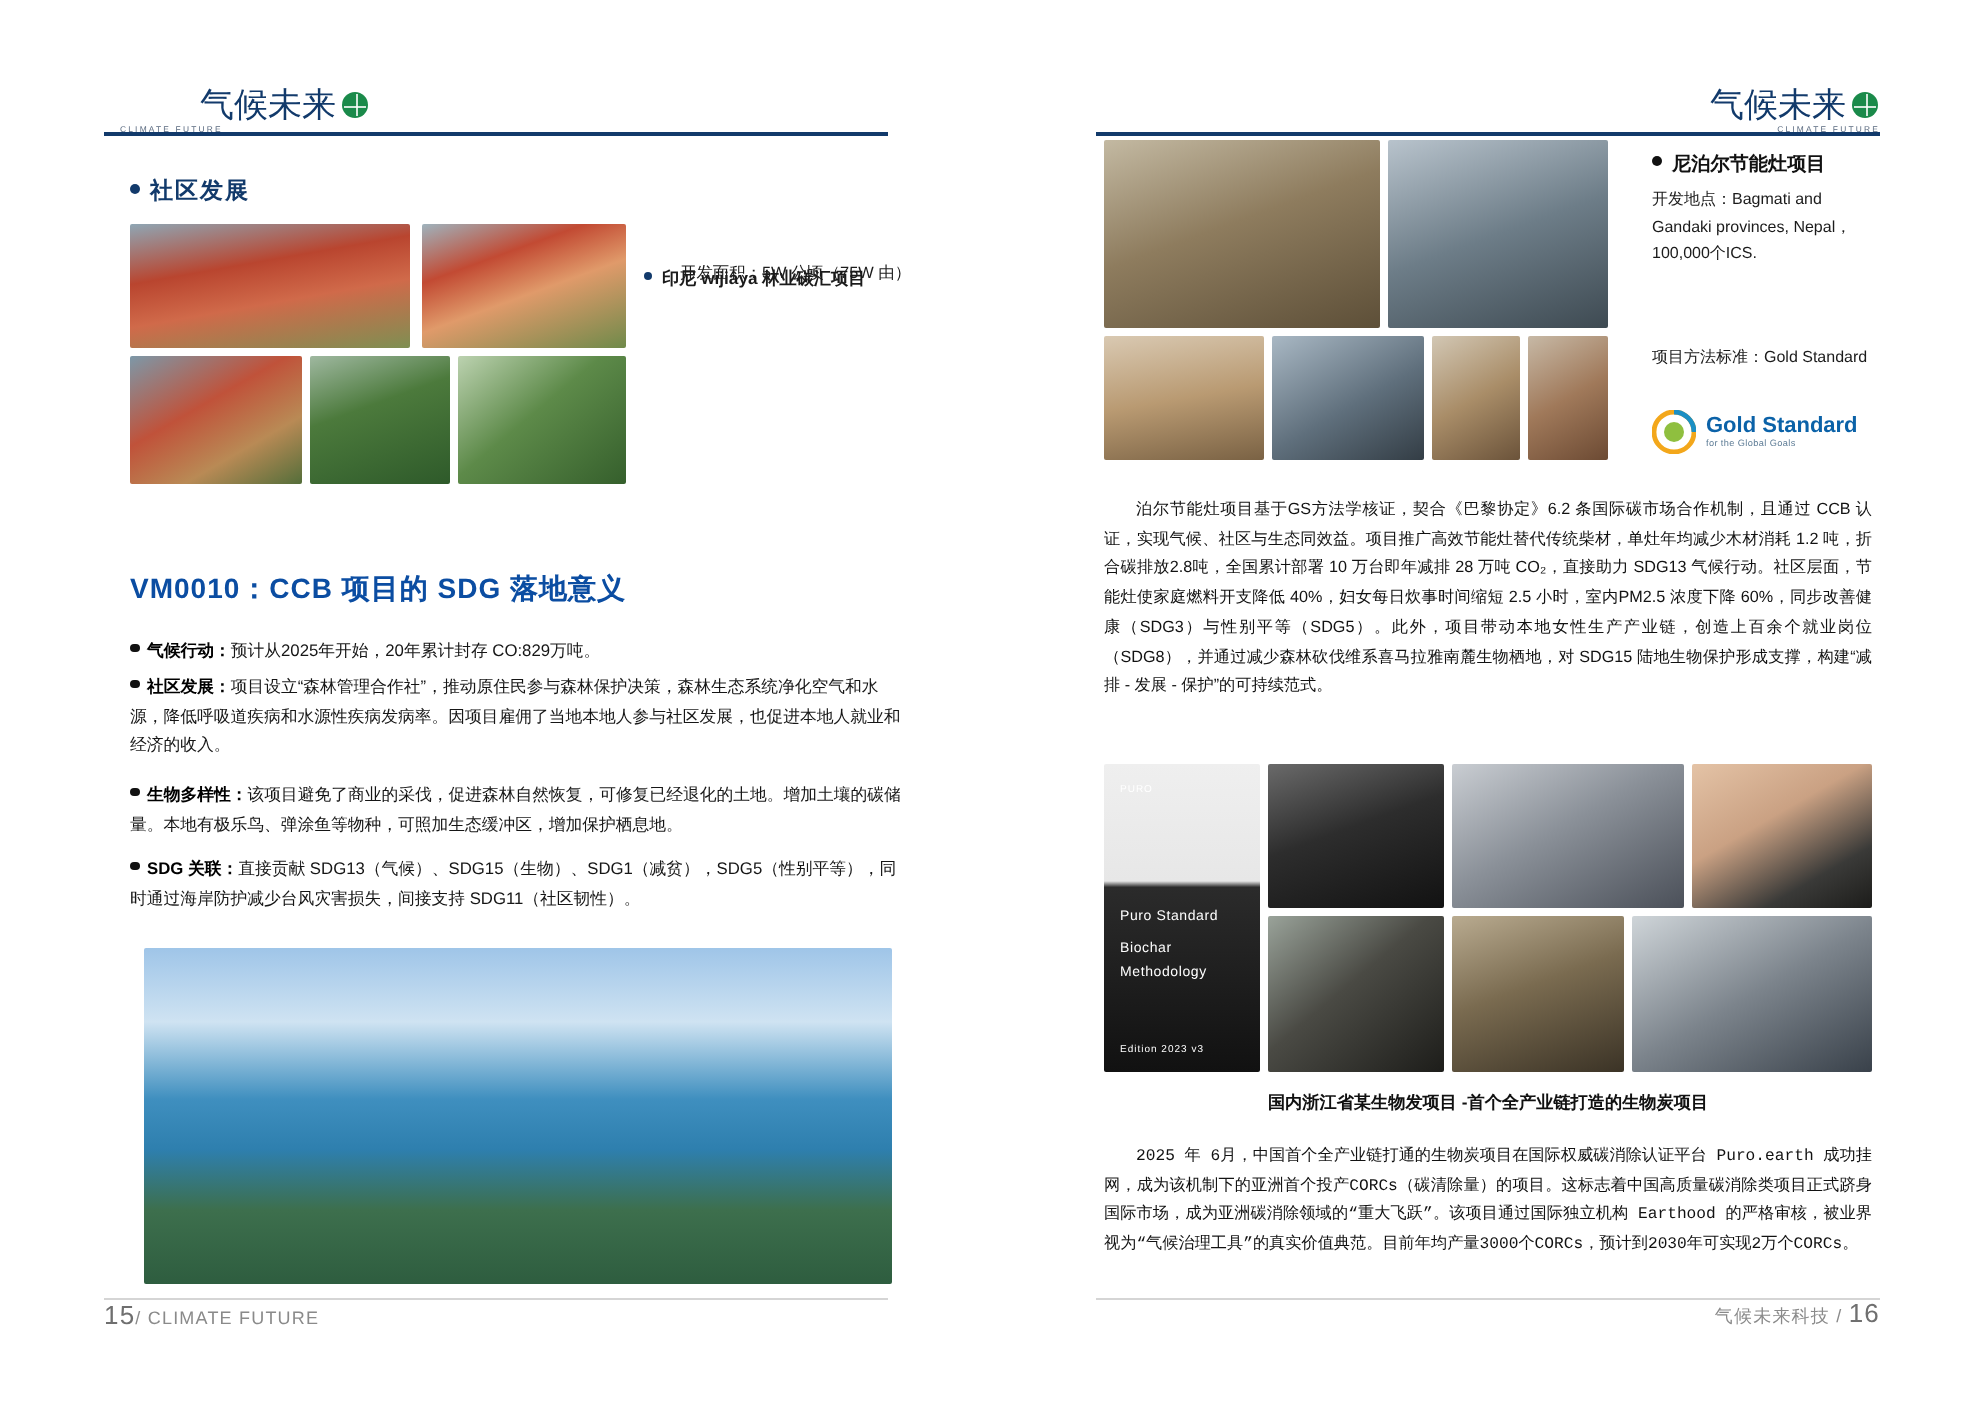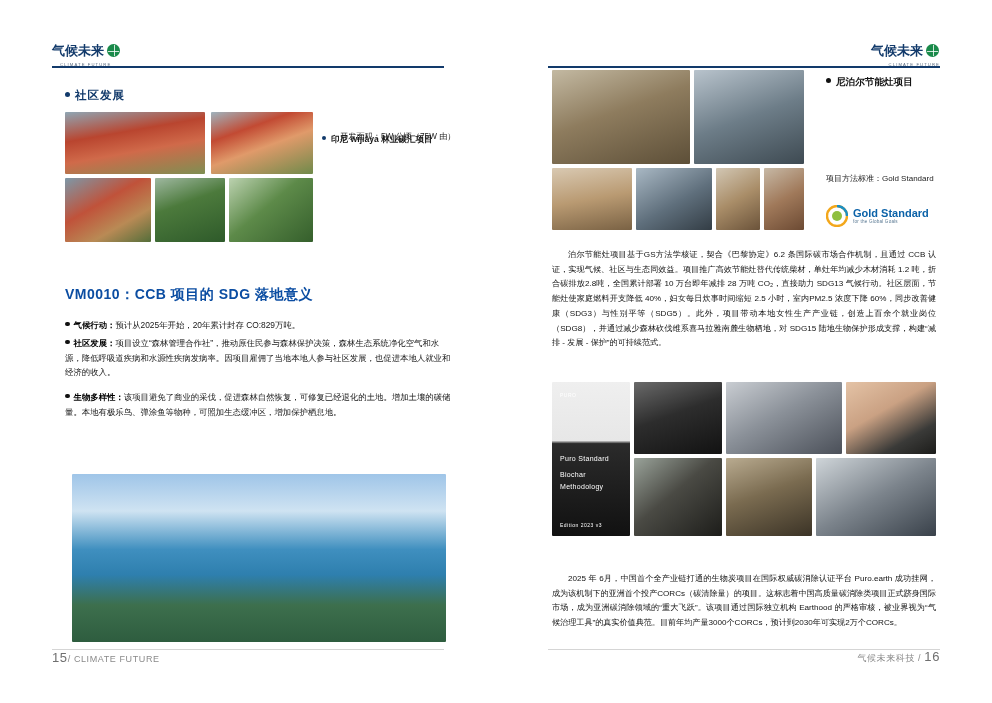--- a/index.html
+++ b/index.html
@@ -31,25 +31,26 @@
   }
 
   
   .logo {
     position: absolute;
     display: flex;
     align-items: center;
     gap: 2px;
   }
   .logo-text {
-    font-size: 13px;
-    font-weight: bold;
+    font-size: 17px;
+    font-weight: normal;
     color: #123a6b;
     letter-spacing: 0px;
     line-height: 1;
+    margin-left: 48px;
   }
   .logo-globe {
     display: inline-block;
     width: 13px; height: 13px;
     border-radius: 50%;
     background: #1a8a4a;
     position: relative;
     margin: 0 1px;
   }
   .logo-globe::before {
@@ -263,20 +264,23 @@
 
     <div class="li" style="left:65px; top:318px; width:390px;">
       <span class="d"></span><b>气候行动：</b><span>预计从2025年开始，20年累计封存 CO:829万吨。</span>
     </div>
     <div class="li" style="left:65px; top:390px; width:390px;">
       <span class="d"></span><b>生物多样性：</b><span>该项目避免了商业的采伐，促进森林自然恢复，可修复已经退化的土地。增加土壤的碳储量。本地有极乐鸟、弹涂鱼等物种，可照加生态缓冲区，增加保护栖息地。</span>
     </div>
     <div class="li" style="left:65px; top:336px; width:390px; text-indent:0;">
       <span class="d"></span><b>社区发展：</b><span>项目设立“森林管理合作社”，推动原住民参与森林保护决策，森林生态系统净化空气和水源，降低呼吸道疾病和水源性疾病发病率。因项目雇佣了当地本地人参与社区发展，也促进本地人就业和经济的收入。</span>
     </div>
+    <div class="li" style="left:65px; top:427px; width:390px;">
+      <span class="d"></span><b>SDG 关联：</b><span>直接贡献 SDG13（气候）、SDG15（生物）、SDG1（减贫），SDG5（性别平等），同时通过海岸防护减少台风灾害损失，间接支持 SDG11（社区韧性）。</span>
+    </div>
 
     <div class="ph ph-island rounded" style="left:72px; top:474px; width:374px; height:168px;"></div>
 
     <div class="folio-rule" style="left:52px; bottom:53px; width:392px;"></div>
     <div class="folio" style="left:52px;text-align:right;">
       <span class="num">15</span><span>/ </span><span>CLIMATE FUTURE</span>
     </div>
   </div>
 
   <div class="page page-right">
@@ -290,20 +294,25 @@
 
     <div class="ph ph-ws1 rounded" style="left:56px; top:70px; width:138px; height:94px;"></div>
     <div class="ph ph-ws2 rounded" style="left:198px; top:70px; width:110px; height:94px;"></div>
     <div class="ph ph-ws3 rounded" style="left:56px; top:168px; width:80px; height:62px;"></div>
     <div class="ph ph-ws4 rounded" style="left:140px; top:168px; width:76px; height:62px;"></div>
     <div class="ph ph-ws5 rounded" style="left:220px; top:168px; width:44px; height:62px;"></div>
     <div class="ph ph-ws6 rounded" style="left:268px; top:168px; width:40px; height:62px;"></div>
 
     <div class="rt-title" style="left:330px; top:76px;">
       <span class="bullet-dot" style="width:5px;height:5px;background:#111;"></span><span>尼泊尔节能灶项目</span>
+    </div>
+    <div class="rt-meta" style="left:330px; top:93px; width:120px;">
+      <div>开发地点：Bagmati and</div>
+      <div>Gandaki provinces, Nepal，</div>
+      <div>100,000个ICS.</div>
     </div>
     <div class="rt-meta" style="left:330px; top:172px; width:140px;">项目方法标准：Gold Standard</div>
 
     <div class="gs-logo-wrap" style="left:330px; top:205px; display:flex; align-items:center; gap:5px;">
       <svg width="22" height="22" viewBox="0 0 22 22">
         <circle cx="11" cy="11" r="10" fill="none" stroke="#f3a71b" stroke-width="2.4"></circle>
         <circle cx="11" cy="11" r="5" fill="#8fbf3f"></circle>
         <path d="M11 1 A10 10 0 0 1 21 11" fill="none" stroke="#1b8fc4" stroke-width="2.4"></path>
       </svg>
       <div>
@@ -321,22 +330,23 @@
       <div class="puro-label" style="left:8px; top:100px; width:64px;">Methodology</div>
       <div class="puro-badge" style="left:8px; bottom:8px;">Edition 2023 v3</div>
     </div>
     <div class="ph ph-coal1 rounded" style="left:138px; top:382px; width:88px; height:72px;"></div>
     <div class="ph ph-people1 rounded" style="left:230px; top:382px; width:116px; height:72px;"></div>
     <div class="ph ph-hand rounded" style="left:350px; top:382px; width:90px; height:72px;"></div>
     <div class="ph ph-coal2 rounded" style="left:138px; top:458px; width:88px; height:78px;"></div>
     <div class="ph ph-pile rounded" style="left:230px; top:458px; width:86px; height:78px;"></div>
     <div class="ph ph-people2 rounded" style="left:320px; top:458px; width:120px; height:78px;"></div>
 
-
-    <div class="para" style="left:56px; top:572px; width:384px; text-indent:16px;">2025 年 6月，中国首个全产业链打通的生物炭项目在国际权威碳消除认证平台 Puro.earth 成功挂网，成为该机制下的亚洲首个投产CORCs（碳清除量）的项目。这标志着中国高质量碳消除类项目正式跻身国际市场，成为亚洲碳消除领域的“重大飞跃”。该项目通过国际独立机构 Earthood 的严格审核，被业界视为“气候治理工具”的真实价值典范。目前年均产量3000个CORCs，预计到2030年可实现2万个CORCs。</div>
+    <div class="rcap" style="left:0; top:546px;">国内浙江省某生物发项目 -首个全产业链打造的生物炭项目</div>
+
+    <div class="para" style="left:56px; top:572px; width:384px; text-indent:16px;font-family:Liberation Mono, monospace;">2025 年 6月，中国首个全产业链打通的生物炭项目在国际权威碳消除认证平台 Puro.earth 成功挂网，成为该机制下的亚洲首个投产CORCs（碳清除量）的项目。这标志着中国高质量碳消除类项目正式跻身国际市场，成为亚洲碳消除领域的“重大飞跃”。该项目通过国际独立机构 Earthood 的严格审核，被业界视为“气候治理工具”的真实价值典范。目前年均产量3000个CORCs，预计到2030年可实现2万个CORCs。</div>
 
     <div class="folio-rule" style="right:52px; bottom:53px; width:392px;"></div>
     <div class="folio" style="right:52px;margin-top:12px;">
       <span>气候未来科技</span><span> / </span><span class="num">16</span>
     </div>
   </div>
 
 </div>
 
 </body></html>

